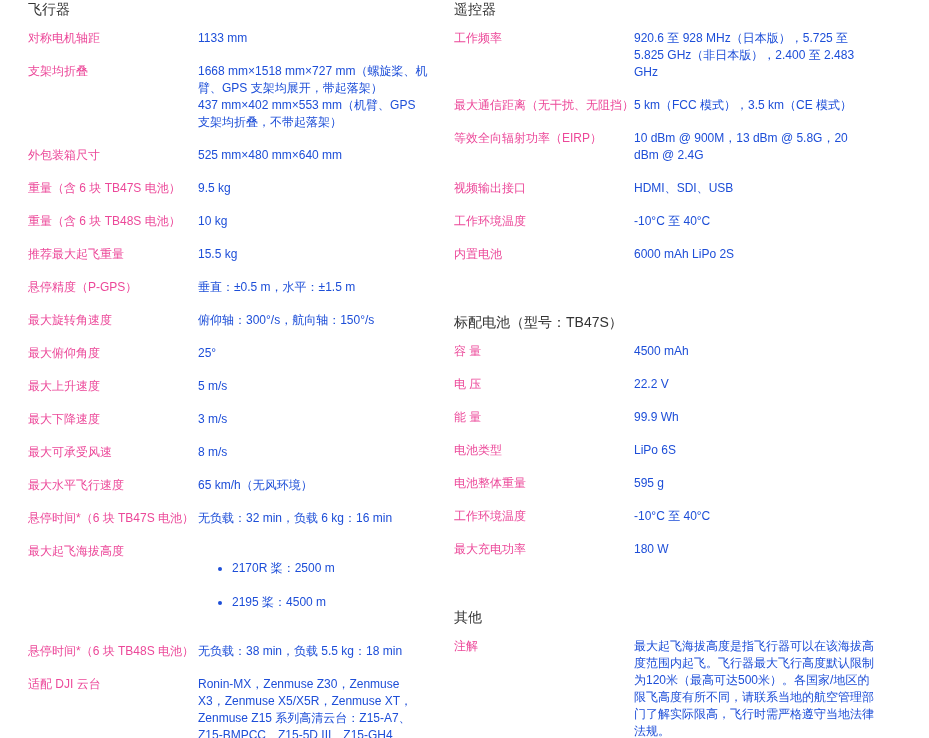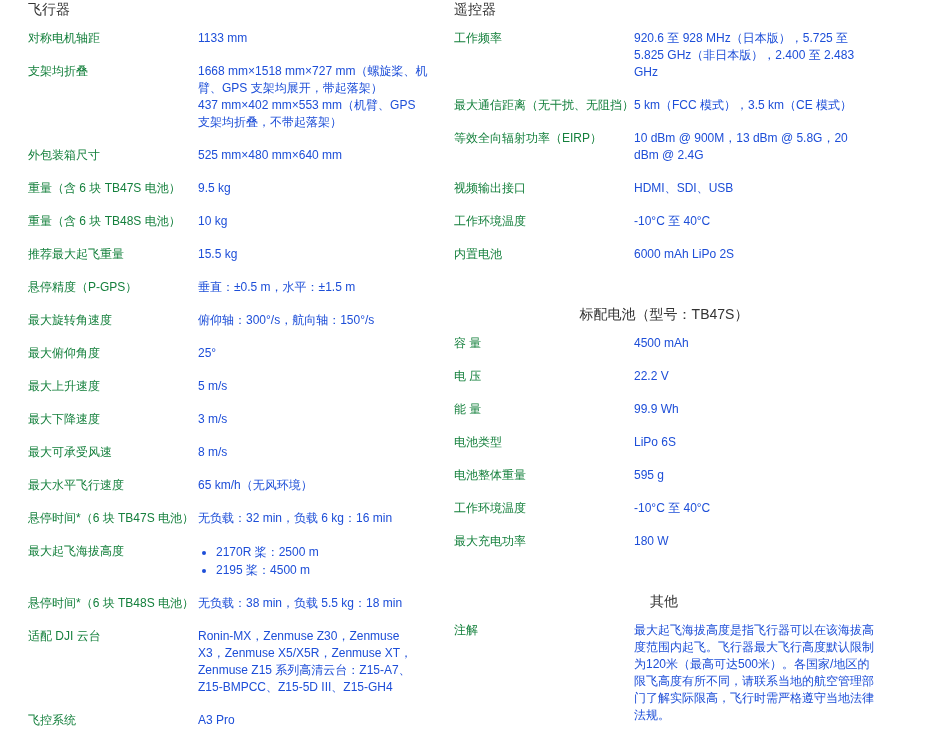--- a/index.html
+++ b/index.html
@@ -49,45 +49,44 @@
   }
   .spec-table tr {
     vertical-align: top;
   }
   .spec-table td {
     padding: 4px 0 12px 0;
     vertical-align: top;
     line-height: 17px;
   }
   .k {
-    color: #15803d;
+    color: #ec4899;
     width: 170px;
     padding-right: 8px;
     font-size: 12px;
   }
   .col-right .k {
     width: 180px;
   }
   .v {
     color: #1d4ed8;
     font-size: 12px;
   }
   ul.vlist {
     margin: 0;
     padding-left: 18px;
     list-style: disc;
   }
   ul.vlist li {
     line-height: 18px;
-    margin: 0;
+    margin: 16px;
     padding: 0;
   }
   .block-title {
-    margin-top: 30px;
-    text-align: center;
+    margin-top: 38px;
   }
 </style>
 </head>
 <body>
 
 <div class="page">
 
   <div class="col col-left">
     <h2 class="section-title">飞行器</h2>
     <table class="spec-table">

